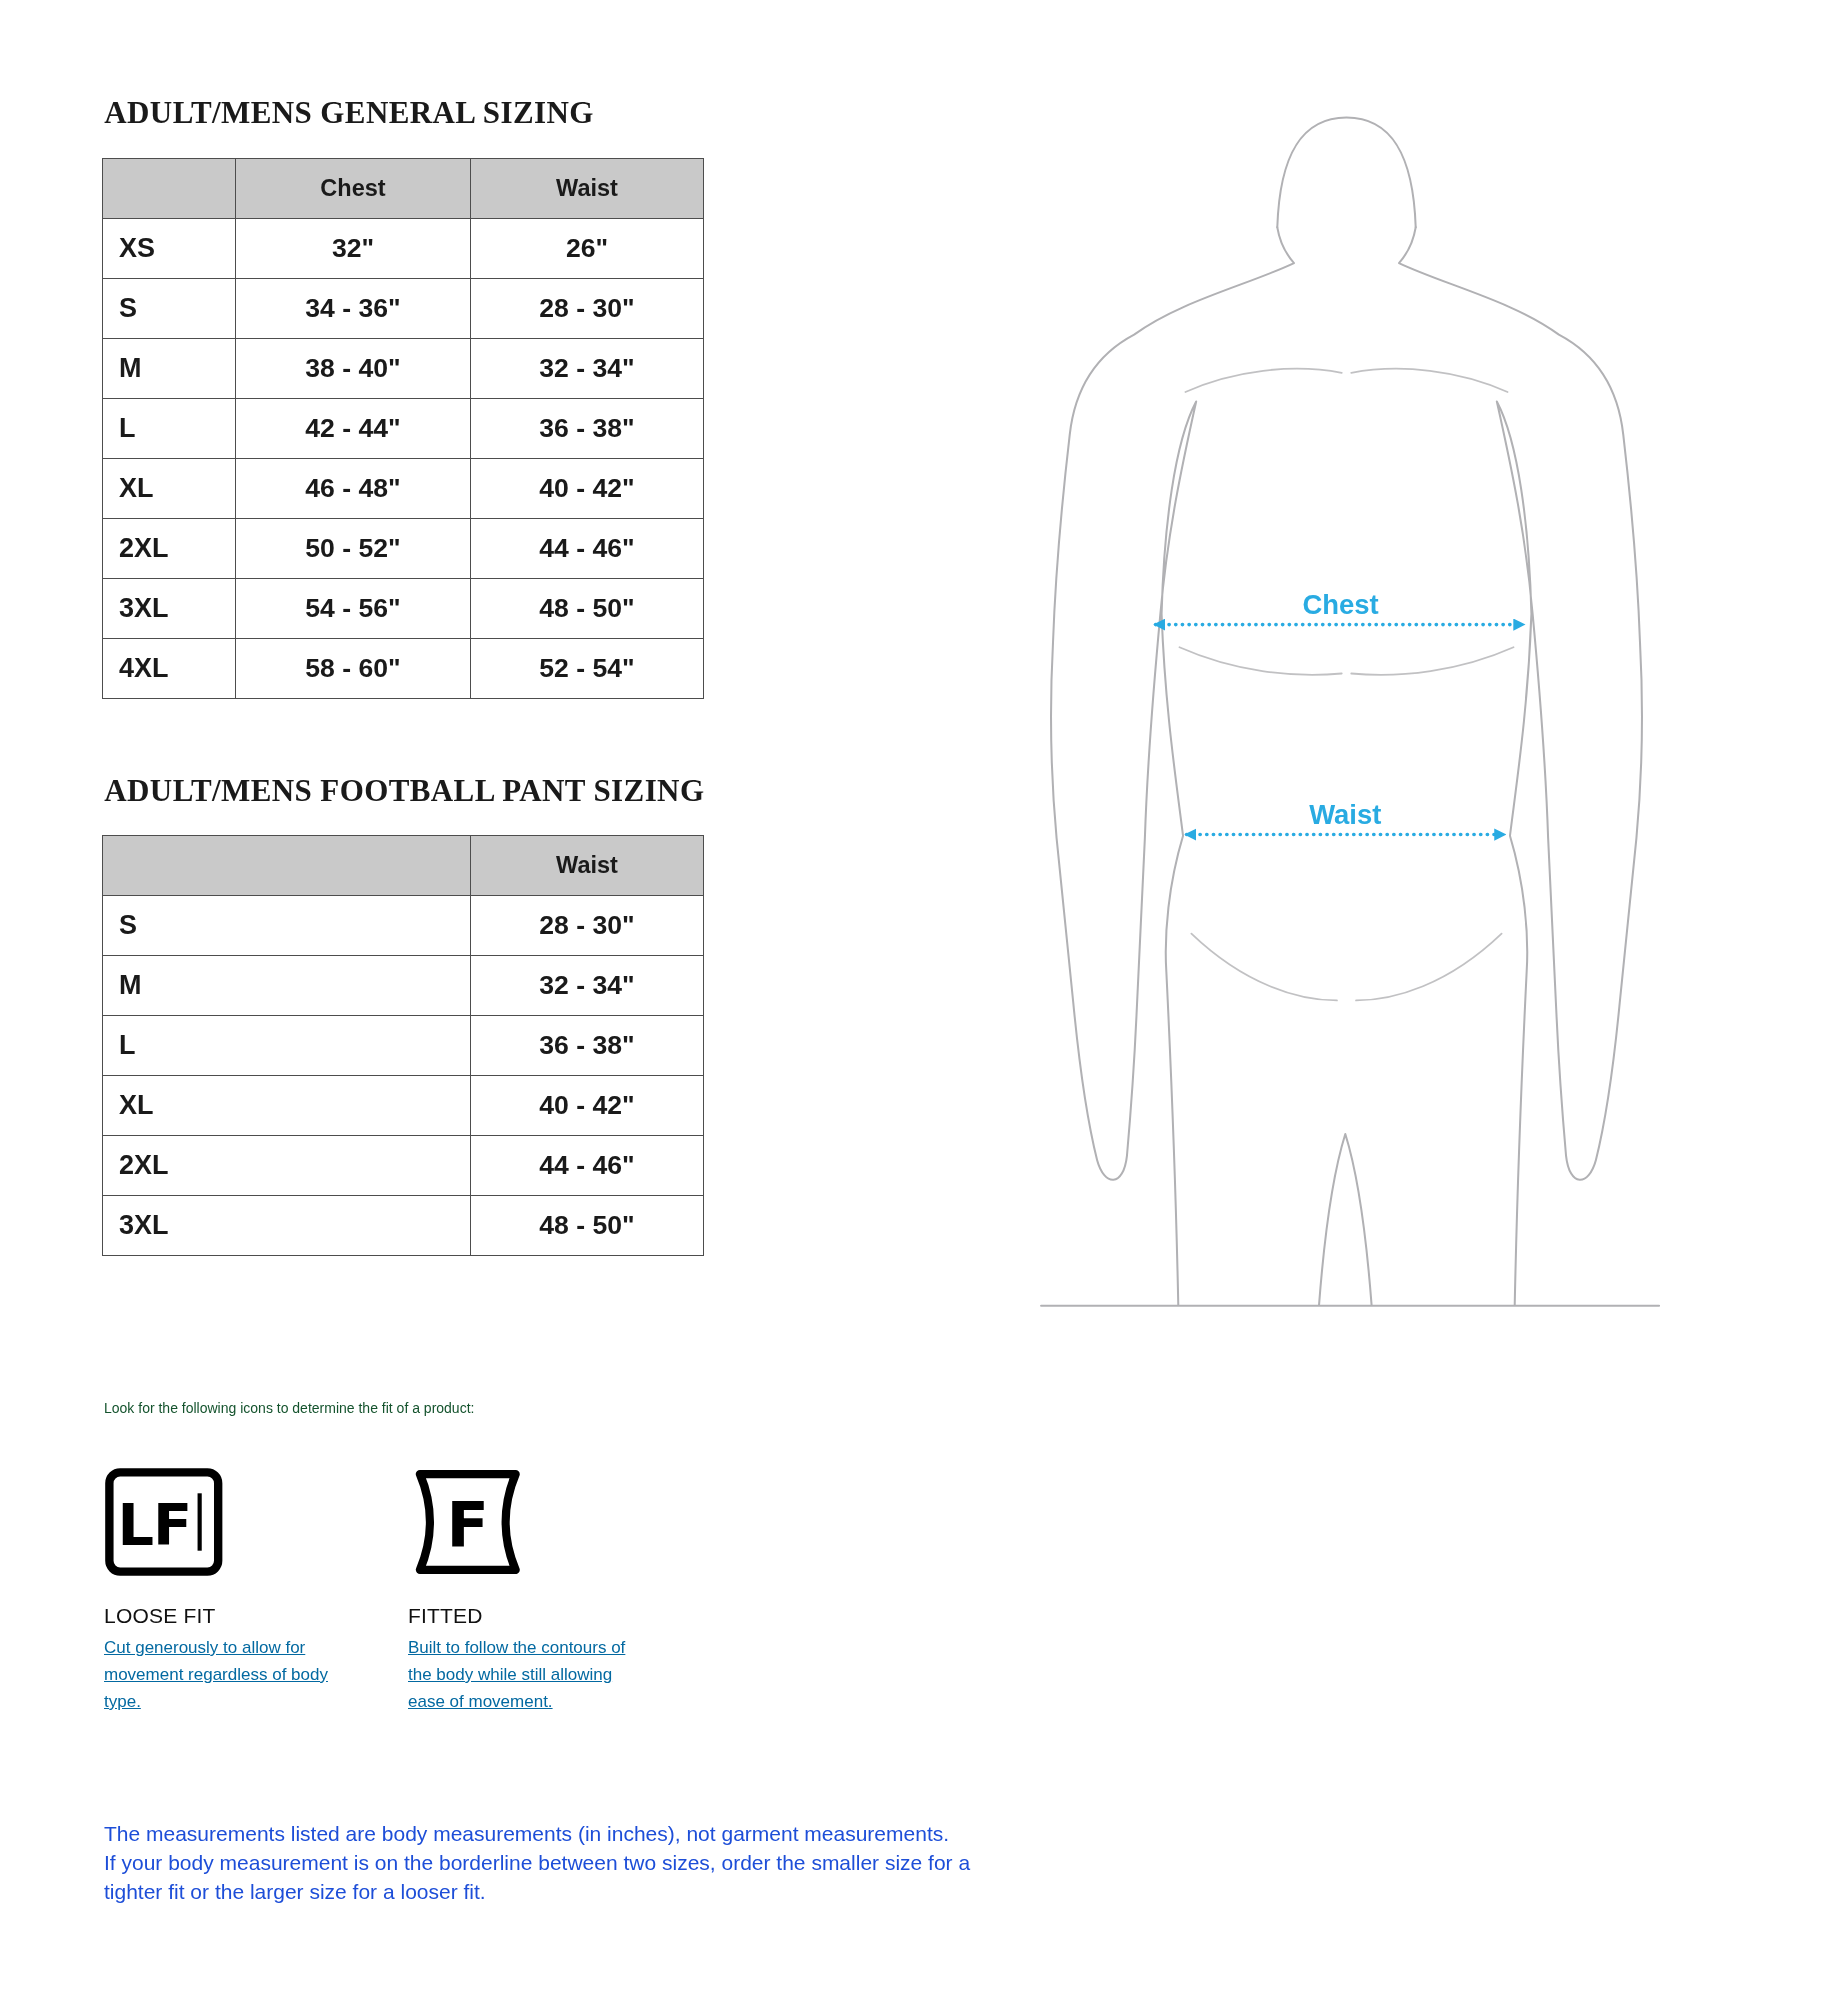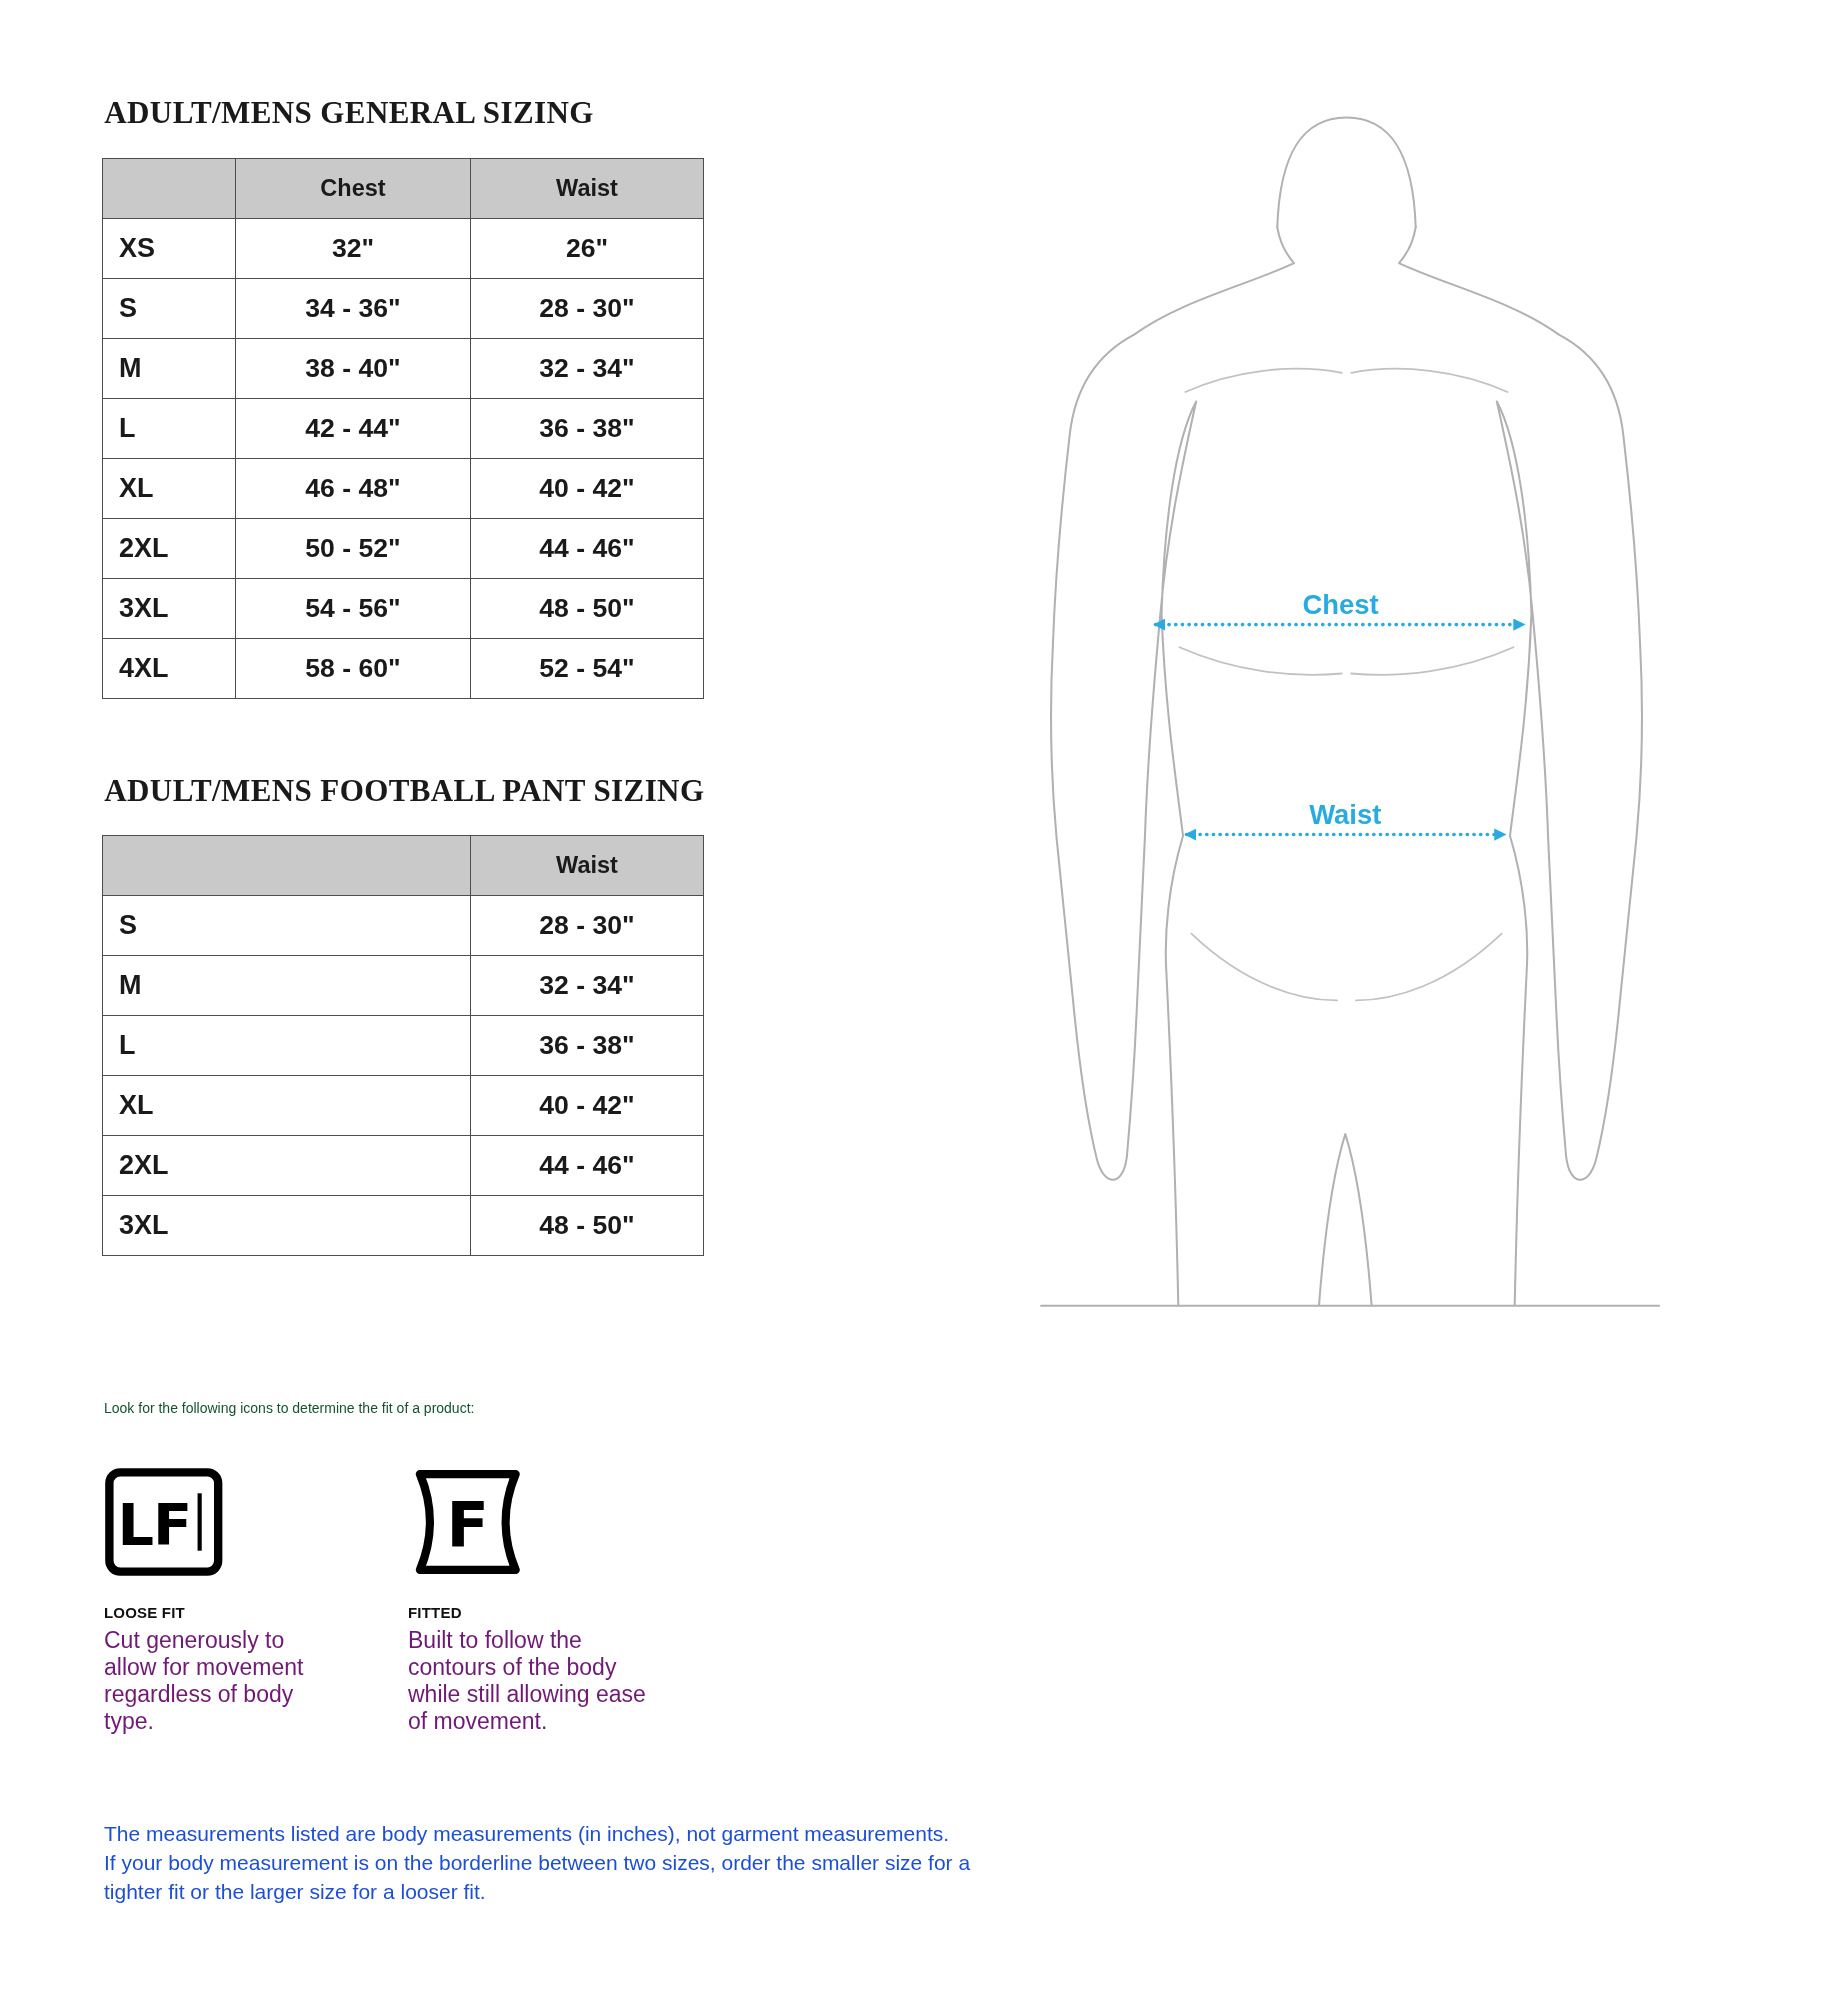--- a/index.html
+++ b/index.html
@@ -36,22 +36,22 @@
   
   .fit-intro { position:absolute; left:104px; top:1400px; font-size:14px; color:#14532d; }
   .fits { position:absolute; left:104px; top:1467px; display:flex; }
   .fit-col:nth-child(1) { width:304px; }
   .fit-col:nth-child(2) { width:301px; }
   .fit-col:nth-child(3) { width:282px; }
   .fit-icon { height:110px; display:flex; align-items:flex-start; }
   .fit-icon svg { display:block; height:110px; }
   .icon-shape { fill:none; stroke:#000; stroke-linejoin:round; }
   .icon-letter { fill:#000; font-family:"DejaVu Sans","Liberation Sans",sans-serif; font-weight:bold; text-anchor:middle; }
-  .fit-name { margin-top:26.6px; font-size:15px; font-weight:bold; letter-spacing:0.2px; color:#111; }
-  .fit-desc { margin-top:6.3px; font-size:23px; line-height:27px; color:#701a75; max-width:239px; }
+  .fit-name { margin-top:26.6px; font-size:21px; font-weight:normal; letter-spacing:0.2px; color:#111; }
+  .fit-desc { margin-top:6.3px; font-size:17px; line-height:27px; color:#0369a1; max-width:239px;text-decoration:underline; }
 
   
   .footer-note { position:absolute; left:104px; top:1819px; font-size:21px; line-height:29px; color:#1d4ed8; }
 </style>
 </head>
 <body>
 
 <div class="page">
 
   <div class="tables-col">

